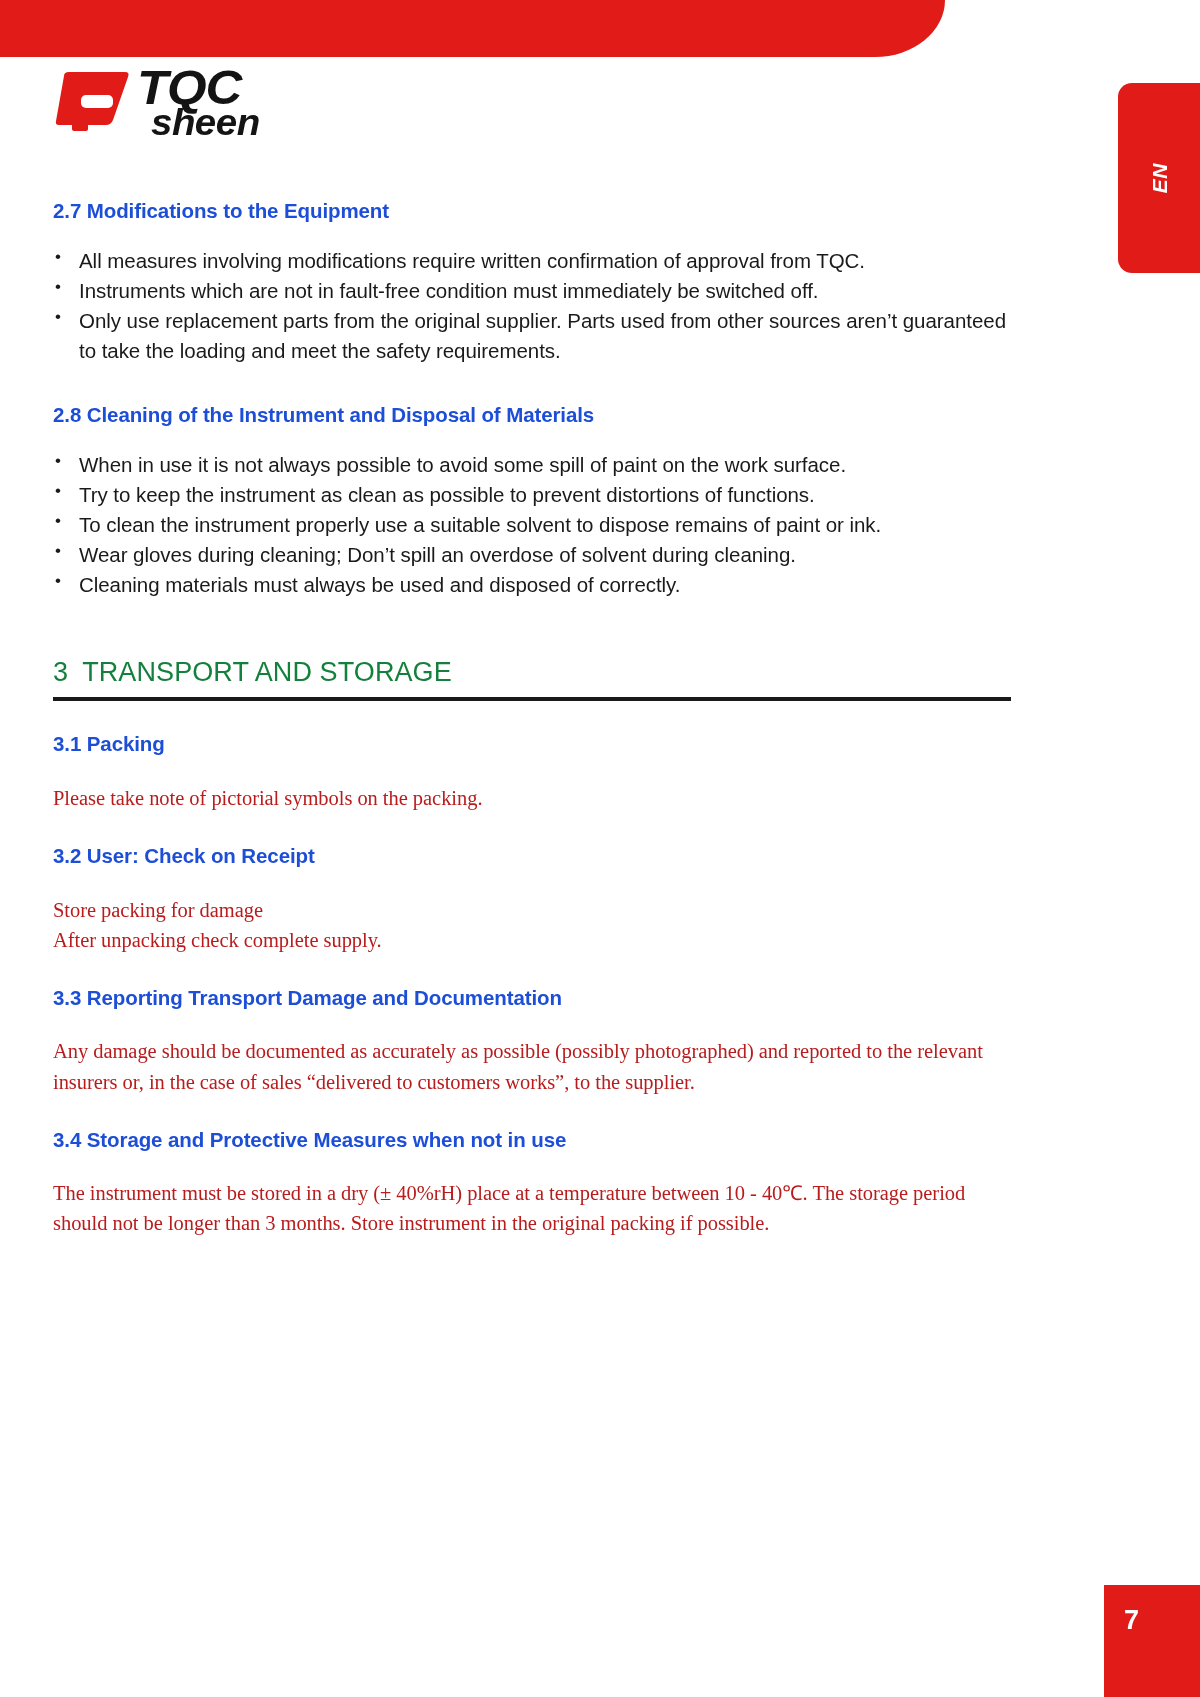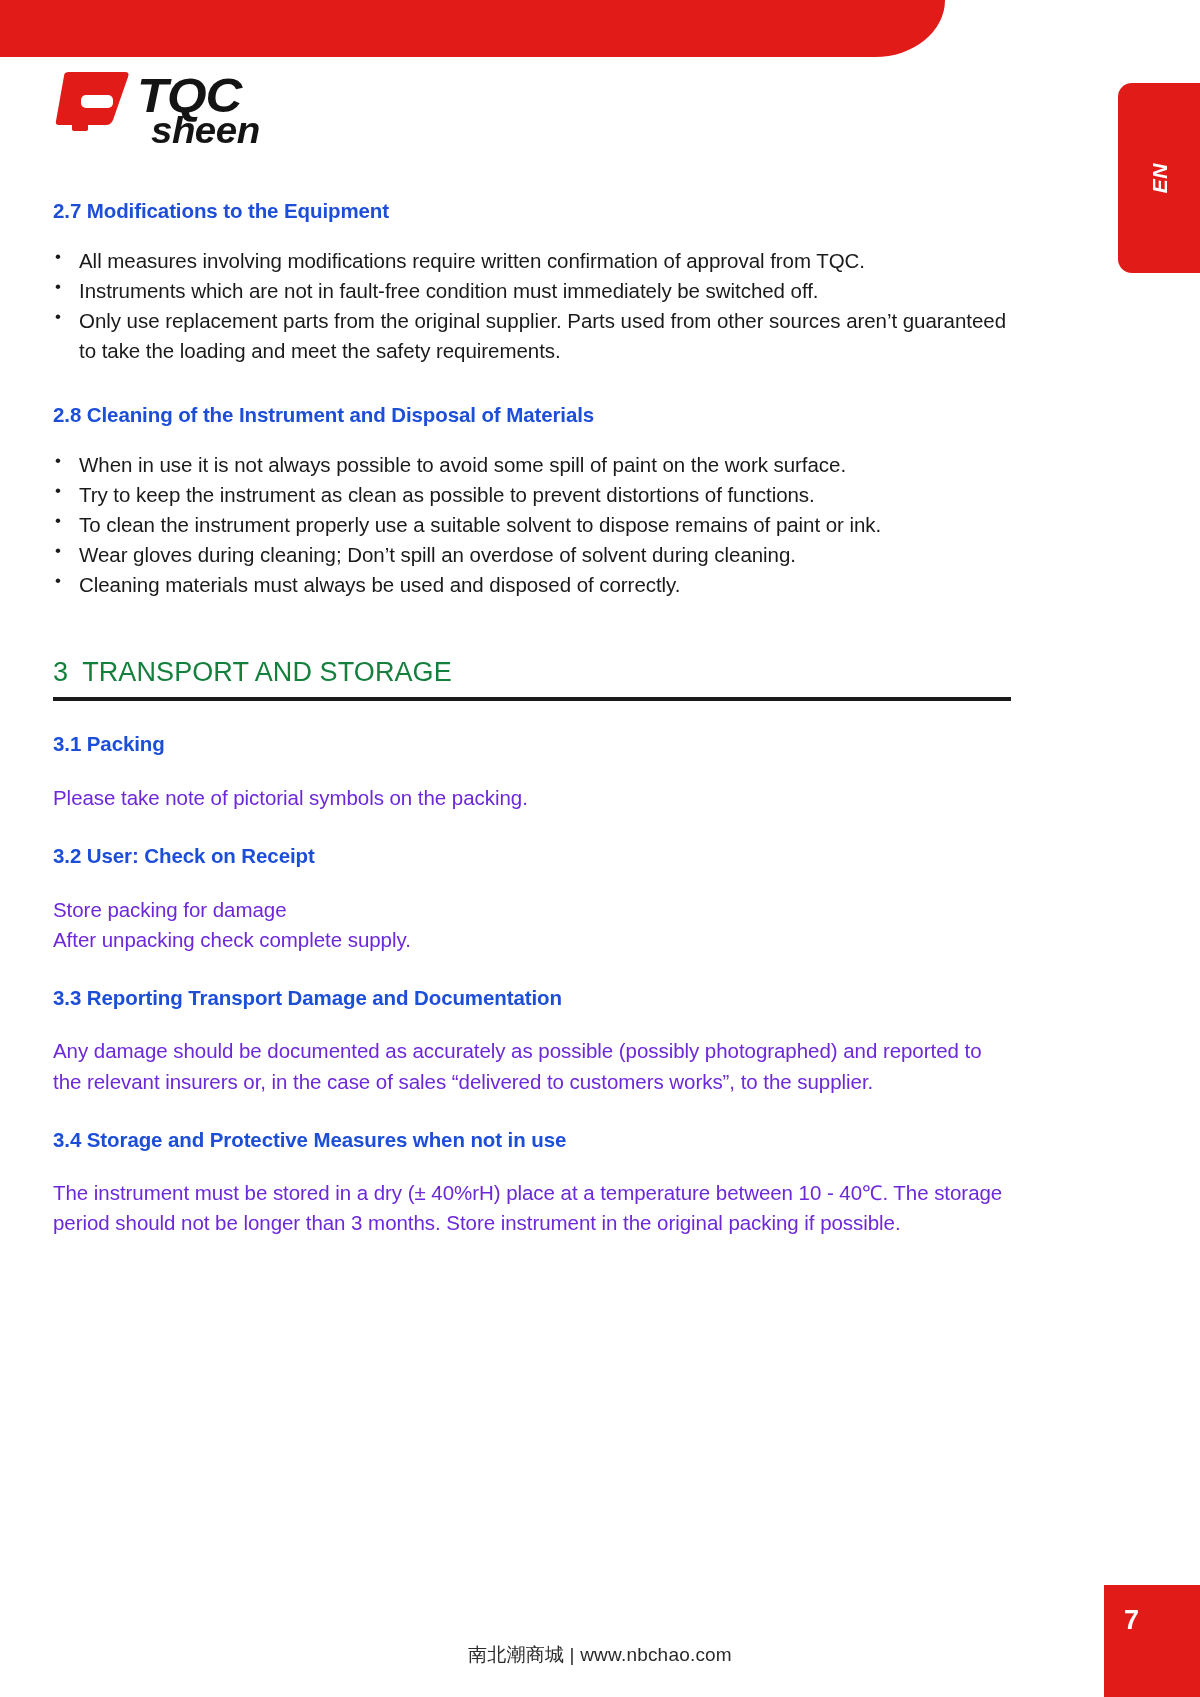--- a/index.html
+++ b/index.html
@@ -66,21 +66,21 @@
   .logo-mark {
     position: absolute;
     left: 0;
     top: 8px;
     width: 78px;
     height: 62px;
   }
   .logo-text {
     position: absolute;
     left: 82px;
-    top: 12px;
+    top: 4px;
     width: 150px;
     height: 80px;
   }
   .logo-tqc {
     position: absolute;
     left: 0;
     top: -2px;
     font-size: 48px;
     font-weight: bold;
     font-style: italic;
@@ -155,22 +155,23 @@
     position: absolute;
     left: 2px;
     top: -1px;
     font-size: 17px;
     color: #1a1a1a;
   }
 
   p.body {
     font-size: 20.5px;
     line-height: 1.47;
-    color: #6d28d9;
+    color: #b91c1c;
     letter-spacing: -0.05px;
+    font-family: Liberation Serif, serif;
   }
   .sp-26 { height: 26px; }
   .sp-30 { height: 30px; }
   .sp-36 { height: 36px; }
 
   
   .page-badge {
     position: absolute;
     right: 0;
     bottom: 0;
@@ -275,15 +276,14 @@
     <h2 class="h2">3.4 Storage and Protective Measures when not in use</h2>
     <div class="sp-26"></div>
     <p class="body">The instrument must be stored in a dry (± 40%rH) place at a temperature between 10 - 40℃. The storage period should not be longer than 3 months. Store instrument in the original packing if possible.</p>
 
   </div>
 
   <div class="page-badge">
     <span class="page-badge-num">7</span>
   </div>
 
-  <div class="footer">南北潮商城 | www.nbchao.com</div>
 
 </div>
 
 </body></html>

